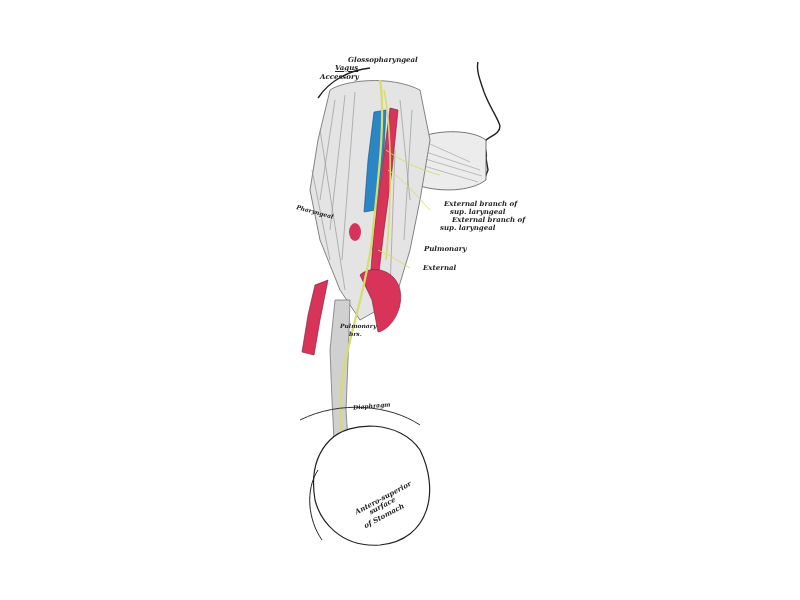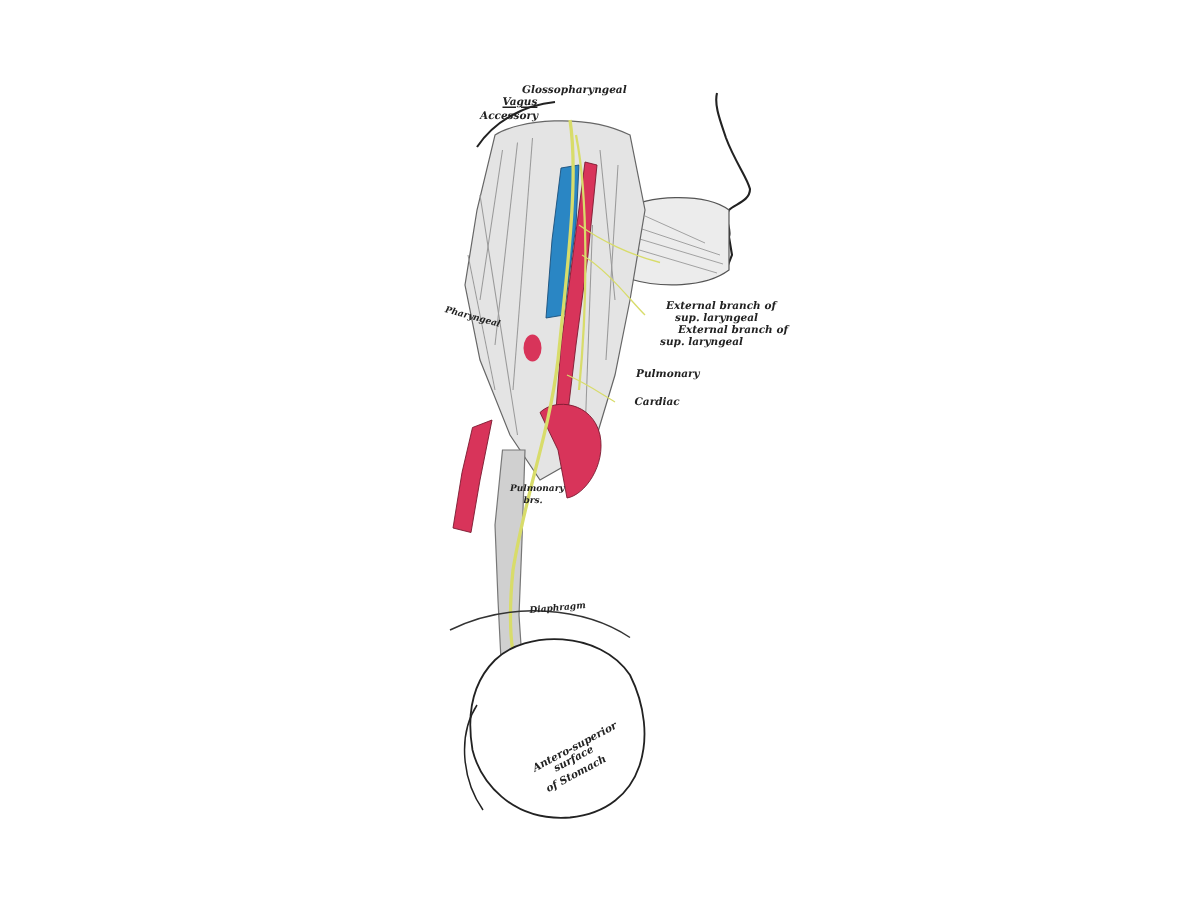--- a/index.html
+++ b/index.html
@@ -67,19 +67,19 @@
 
 <div class="lbl" style="left:318px;top:56px;padding-left:30px;">Glossopharyngeal</div>
 <div class="lbl" style="left:335px;top:64px;text-decoration:underline;">Vagus</div>
 <div class="lbl" style="left:320px;top:73px;">Accessory</div>
 <div class="lbl small" style="left:296px;top:208px;transform:rotate(15deg);">Pharyngeal</div>
 <div class="lbl" style="left:444px;top:200px;">External branch of</div>
 <div class="lbl" style="left:450px;top:208px;">sup. laryngeal</div>
 <div class="lbl" style="left:452px;top:216px;">External branch of</div>
 <div class="lbl" style="left:440px;top:224px;">sup. laryngeal</div>
 <div class="lbl" style="left:424px;top:245px;">Pulmonary</div>
-<div class="lbl" style="left:423px;top:264px;">Cardiac</div>
+<div class="lbl" style="left:423px;top:264px;">External</div>
 <div class="lbl small" style="left:340px;top:322px;">Pulmonary</div>
 <div class="lbl small" style="left:349px;top:330px;">brs.</div>
 <div class="lbl small" style="left:353px;top:402px;transform:rotate(-5deg);">Diaphragm</div>
 <div class="lbl" style="left:352px;top:494px;transform:rotate(-28deg);">Antero-superior</div>
 <div class="lbl" style="left:368px;top:502px;transform:rotate(-28deg);">surface</div>
 <div class="lbl" style="left:362px;top:512px;transform:rotate(-28deg);">of Stomach</div>
 
 </body></html>

